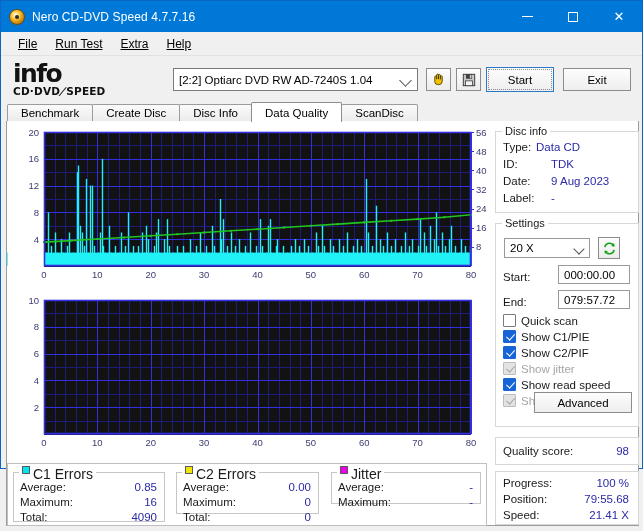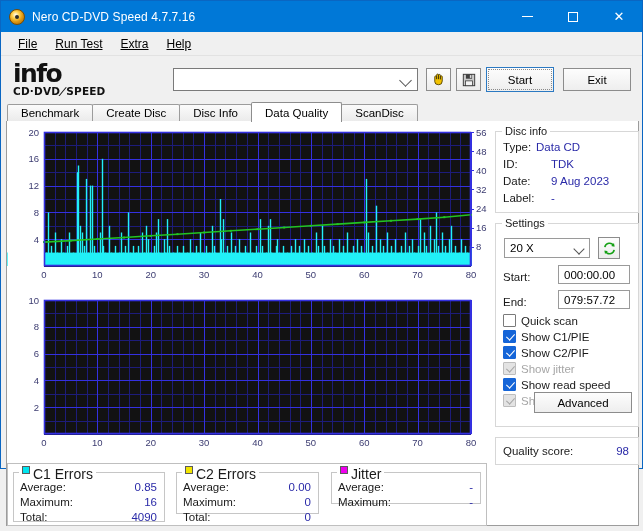--- a/index.html
+++ b/index.html
@@ -162,20 +162,21 @@
     <div class="nero-logo">
       <div class="nero-word">info</div>
       <div class="nero-sub">
         <span>CD·DVD</span>
         <span class="slash">/</span>
         <span>SPEED</span>
       </div>
     </div>
 
     <div class="drive-select">
+      <span>[2:2]   Optiarc DVD RW AD-7240S 1.04</span>
       <span class="chev"></span>
     </div>
 
     <div class="tb-sq" id="btn-scan">
       <svg width="15" height="15" viewBox="0 0 16 16">
         <path d="M4 8.5 L4 5.2 Q4 4.2 5 4.2 Q6 4.2 6 5.2 L6 7.6 L6 3.2 Q6 2.2 7 2.2 Q8 2.2 8 3.2 L8 7.6 L8 3.6 Q8 2.6 9 2.6 Q10 2.6 10 3.6 L10 7.8 L10 5 Q10 4.1 11 4.1 Q12 4.1 12 5 L12 9.6 Q12 13.6 8.2 13.6 Q4 13.6 4 10.4 Z" fill="#f2c200" stroke="#4a3a00" stroke-width="0.9" stroke-linejoin="round"></path>
       </svg>
     </div>
 
     <div class="tb-sq" id="btn-save">
@@ -719,20 +720,28 @@
     <div class="btn-std" id="adv-btn">
       <span>Advanced</span>
     </div>
   </div>
 
   <div class="group" id="quality">
     <div class="rowlab" style="left:7px;top:7px;">Quality score:</div>
     <div class="rowval r" style="right:9px;top:7px;left:auto;">98</div>
   </div>
 
+  <div class="group" id="progbox">
+    <div class="rowlab" style="left:7px;top:5px;">Progress:</div>
+    <div class="rowval r" style="right:9px;top:5px;">100 %</div>
+    <div class="rowlab" style="left:7px;top:21px;">Position:</div>
+    <div class="rowval r" style="right:9px;top:21px;">79:55.68</div>
+    <div class="rowlab" style="left:7px;top:37px;">Speed:</div>
+    <div class="rowval r" style="right:9px;top:37px;">21.41 X</div>
+  </div>
 
   <div id="stats">
     <div class="sgroup" id="g-c1">
       <div class="sl">
         <span class="swatch" id="sw-c1" style="background: rgb(0, 229, 240);"></span>
         <span>C1 Errors</span>
       </div>
       <div class="rowlab" style="left:6px;top:8px;">Average:</div>
       <div class="rowval r" style="right:7px;top:8px;">0.85</div>
       <div class="rowlab" style="left:6px;top:23px;">Maximum:</div>

